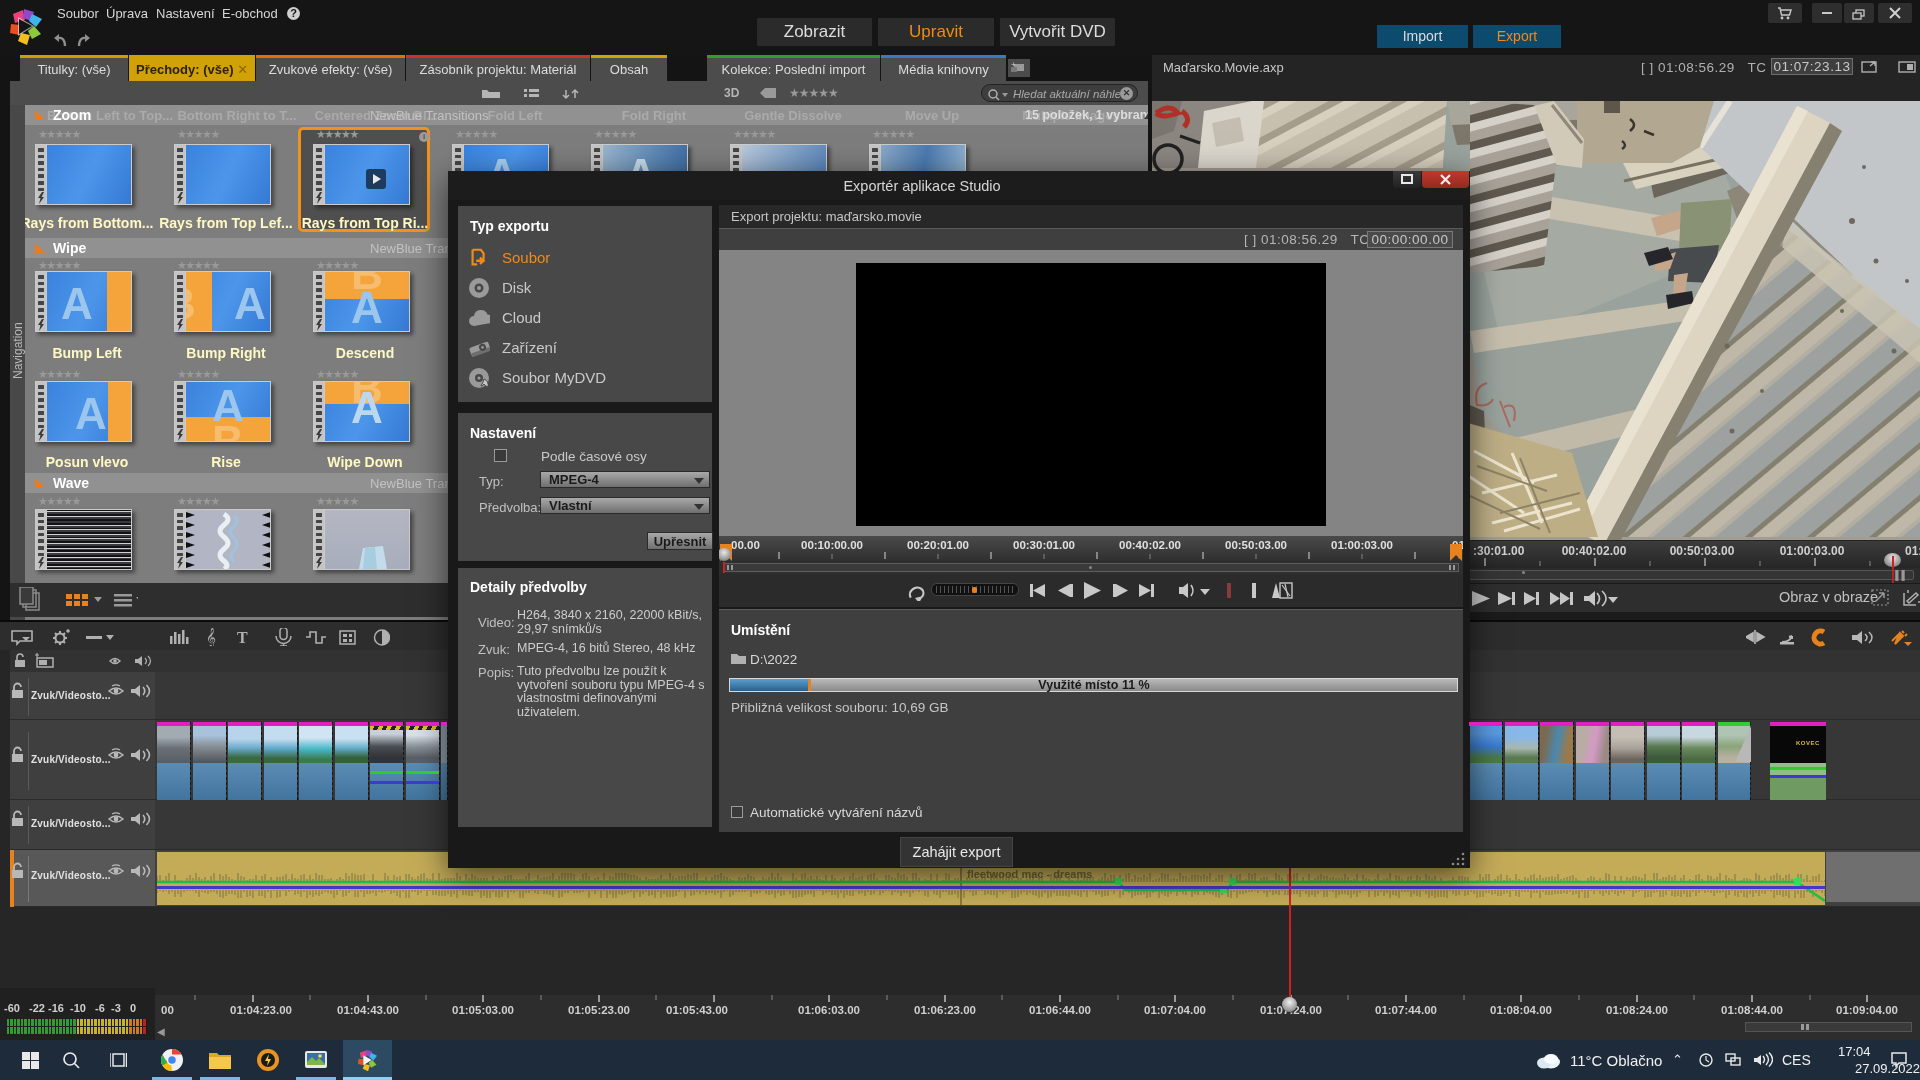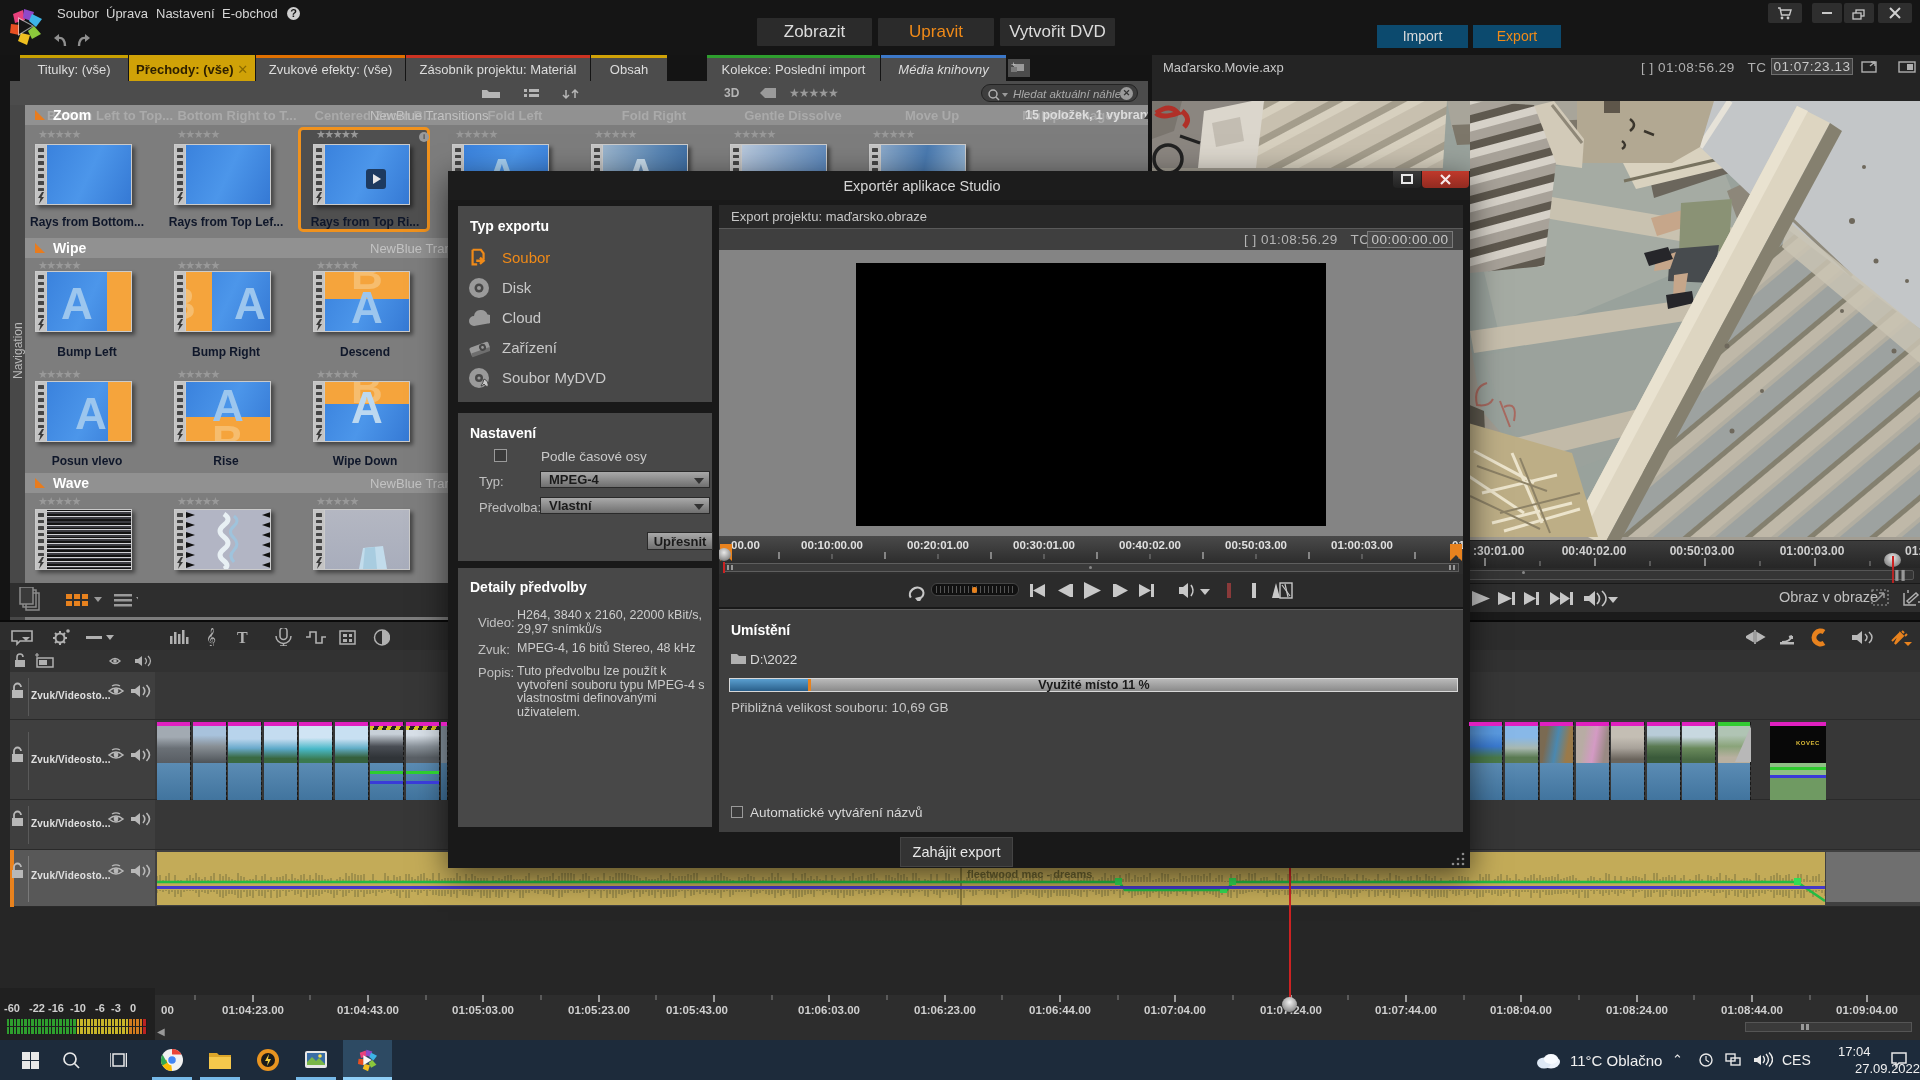--- a/index.html
+++ b/index.html
@@ -21,21 +21,21 @@
 .sechead .tri { position:absolute; left:10px; top:5px; width:0; height:0; border-bottom:10px solid #e87c1e; border-right:10px solid transparent; }
 .sechead .nm { position:absolute; left:28px; top:2px; color:#fff; font-size:14px; font-weight:bold; }
 .sechead .nb { position:absolute; left:345px; top:3px; color:#c2c2c2; font-size:13px; }
 .ghost { position:absolute; top:3px; color:rgba(210,210,210,0.38); font-size:13px; font-weight:bold; white-space:nowrap; transform:translateX(-50%); }
 .stars { position:absolute; width:52px; height:10px; color:#999; font-size:11px; letter-spacing:-1.5px; line-height:10px; overflow:hidden; white-space:nowrap; }
 .thumb { position:absolute; width:97px; height:61px; background:#cbcbcb; box-shadow:3px 3px 4px rgba(0,0,0,0.45); }
 .thumb .film { position:absolute; left:1px; top:1px; width:10px; height:59px; background:#c4c4c4; }
 .thumb .film i { display:block; width:5.5px; height:3.6px; background:#454545; margin:3px auto 0; border-radius:0.5px; }
 .thumb .bolt { position:absolute; left:1px; bottom:1px; width:10px; height:13px; }
 .thumb .body { position:absolute; left:12px; top:1px; right:1px; bottom:1px; overflow:hidden; }
-.tname { position:absolute; color:#0f172a; font-size:12px; font-weight:bold; white-space:nowrap; transform:translateX(-50%); }
+.tname { position:absolute; color:#fef9c3; font-size:14px; font-weight:bold; white-space:nowrap; transform:translateX(-50%); }
 .blueA { background:linear-gradient(115deg,#3a82dd 0%,#4c96ea 50%,#3579d4 100%); }
 .bigA { position:absolute; color:#9cc6ee; font-weight:bold; font-size:44px; line-height:44px; }
 .bigB { position:absolute; color:#f6bd6e; font-weight:bold; font-size:44px; line-height:44px; }
 
 #rpanel { position:absolute; left:1152px; top:55px; width:768px; height:565px; background:#242424; }
 
 #timeline { position:absolute; left:0; top:620px; width:1920px; height:420px; background:#262626; }
 .trklabel { position:absolute; left:31px; color:#e0e0e0; font-size:10px; font-weight:bold; letter-spacing:0.2px; }
 .clip { position:absolute; top:102px; width:34px; height:78px; border-right:1.5px dashed rgba(15,15,15,0.75); }
 .clip:before { content:""; position:absolute; left:0; top:0; width:100%; height:4px; background:#e020c0; z-index:3; }
@@ -115,21 +115,21 @@
     </div>
   </div>
 
   <div id="library">
     <div class="tab" style="left:10px;width:108px;border-top-color:#c8a000;">Titulky: (vše)</div>
     <div class="tab" style="left:119px;width:126px;background:#d0a207;border-top-color:#d0a207;color:#2e2000;font-weight:bold;">Přechody: (vše) <span style="color:#8a6a00;font-weight:normal;">✕</span></div>
     <div class="tab" style="left:246px;width:149px;border-top-color:#e07000;">Zvukové efekty: (vše)</div>
     <div class="tab" style="left:396px;width:184px;border-top-color:#cc3322;">Zásobník projektu: Materiál</div>
     <div class="tab" style="left:581px;width:76px;border-top-color:#d0a207;">Obsah</div>
     <div class="tab" style="left:697px;width:173px;border-top-color:#2e9e2e;">Kolekce: Poslední import</div>
-    <div class="tab" style="left:871px;width:125px;border-top-color:#3c78c8;font-style:italic;">Média knihovny</div>
+    <div class="tab" style="left:871px;width:125px;border-top-color:#3c78c8;">Média knihovny</div>
     <div class="abs" style="left:998px;top:4px;width:22px;height:18px;background:#4c4c4c;">
       <svg width="22" height="18">
           <rect x="6" y="5" width="10" height="7" fill="#9a9a9a"></rect>
           <rect x="3" y="8" width="6" height="5" fill="#7a7a7a"></rect>
           <text x="3" y="8" fill="#cfcfcf" font-size="8">+</text>
         </svg>
     </div>
     <div id="libtools">
       <svg class="abs" style="left:470px;top:4px;" width="120" height="16">
         <path d="M2 13 L2 5 L7 5 L9 7 L20 7 L20 13 Z" fill="#b5b5b5"></path>
@@ -950,21 +950,21 @@
             <line x1="963" y1="0" x2="963" y2="5"></line>
             <line x1="1078" y1="0" x2="1078" y2="5"></line>
             <line x1="1193" y1="0" x2="1193" y2="5"></line>
             <line x1="1309" y1="0" x2="1309" y2="5"></line>
             <line x1="1424" y1="0" x2="1424" y2="5"></line>
             <line x1="1539" y1="0" x2="1539" y2="5"></line>
             <line x1="1655" y1="0" x2="1655" y2="5"></line>
         </g>
       </svg>
       <span class="rlbl" style="left:6px;transform:none;">00</span>
-      <span class="rlbl" style="left:98px;">01:04:23.00</span>
+      <span class="rlbl" style="left:106px;">01:04:23.00</span>
       <span class="rlbl" style="left:213px;">01:04:43.00</span>
       <span class="rlbl" style="left:328px;">01:05:03.00</span>
       <span class="rlbl" style="left:444px;">01:05:23.00</span>
       <span class="rlbl" style="left:542px;">01:05:43.00</span>
       <span class="rlbl" style="left:674px;">01:06:03.00</span>
       <span class="rlbl" style="left:790px;">01:06:23.00</span>
       <span class="rlbl" style="left:905px;">01:06:44.00</span>
       <span class="rlbl" style="left:1020px;">01:07:04.00</span>
       <span class="rlbl" style="left:1136px;">01:07:24.00</span>
       <span class="rlbl" style="left:1251px;">01:07:44.00</span>
@@ -1129,21 +1129,21 @@
       <span class="bt" style="top:11px;">Detaily předvolby</span>
       <span class="dlbl" style="left:20px;top:47px;">Video:</span>
       <div class="dval" style="left:59px;top:41px;width:196px;">H264, 3840 x 2160, 22000 kBit/s,<br>29,97 snímků/s</div>
       <span class="dlbl" style="left:20px;top:74px;">Zvuk:</span>
       <div class="dval" style="left:59px;top:74px;width:190px;">MPEG-4, 16 bitů Stereo, 48 kHz</div>
       <span class="dlbl" style="left:20px;top:97px;">Popis:</span>
       <div class="dval" style="left:59px;top:97px;width:192px;">Tuto předvolbu lze použít k vytvoření souboru typu MPEG-4 s vlastnostmi definovanými uživatelem.</div>
     </div>
 
     <div class="abs" style="left:271px;top:34px;width:744px;height:23px;background:#282828;">
-      <span class="abs" style="left:12px;top:4px;color:#c6c6c6;font-size:13px;">Export projektu: maďarsko.obraze</span>
+      <span class="abs" style="left:12px;top:4px;color:#c6c6c6;font-size:13px;">Export projektu: maďarsko.movie</span>
     </div>
     <div class="abs" style="left:271px;top:57px;width:744px;height:22px;background:#3f3f3f;border-top:1px solid #5a5a5a;">
       <span class="abs" style="left:525px;top:3px;color:#b5b5b5;font-size:13.5px;letter-spacing:0.5px;">[ ] 01:08:56.29&nbsp;&nbsp;&nbsp;TC</span>
       <span class="abs" style="left:648px;top:2px;width:86px;height:17px;background:#4a4a4a;border:1px solid #7a7a7a;color:#c8c8c8;font-size:13.5px;text-align:center;line-height:16px;letter-spacing:0.5px;">00:00:00.00</span>
     </div>
     <div class="abs" style="left:271px;top:79px;width:744px;height:286px;background:#848484;">
       <div class="abs" style="left:137px;top:13px;width:470px;height:263px;background:#000;"></div>
     </div>
 
     <div class="abs" style="left:271px;top:365px;width:744px;height:26px;background:linear-gradient(#4a4a4a,#2e2e2e);overflow:hidden;">

